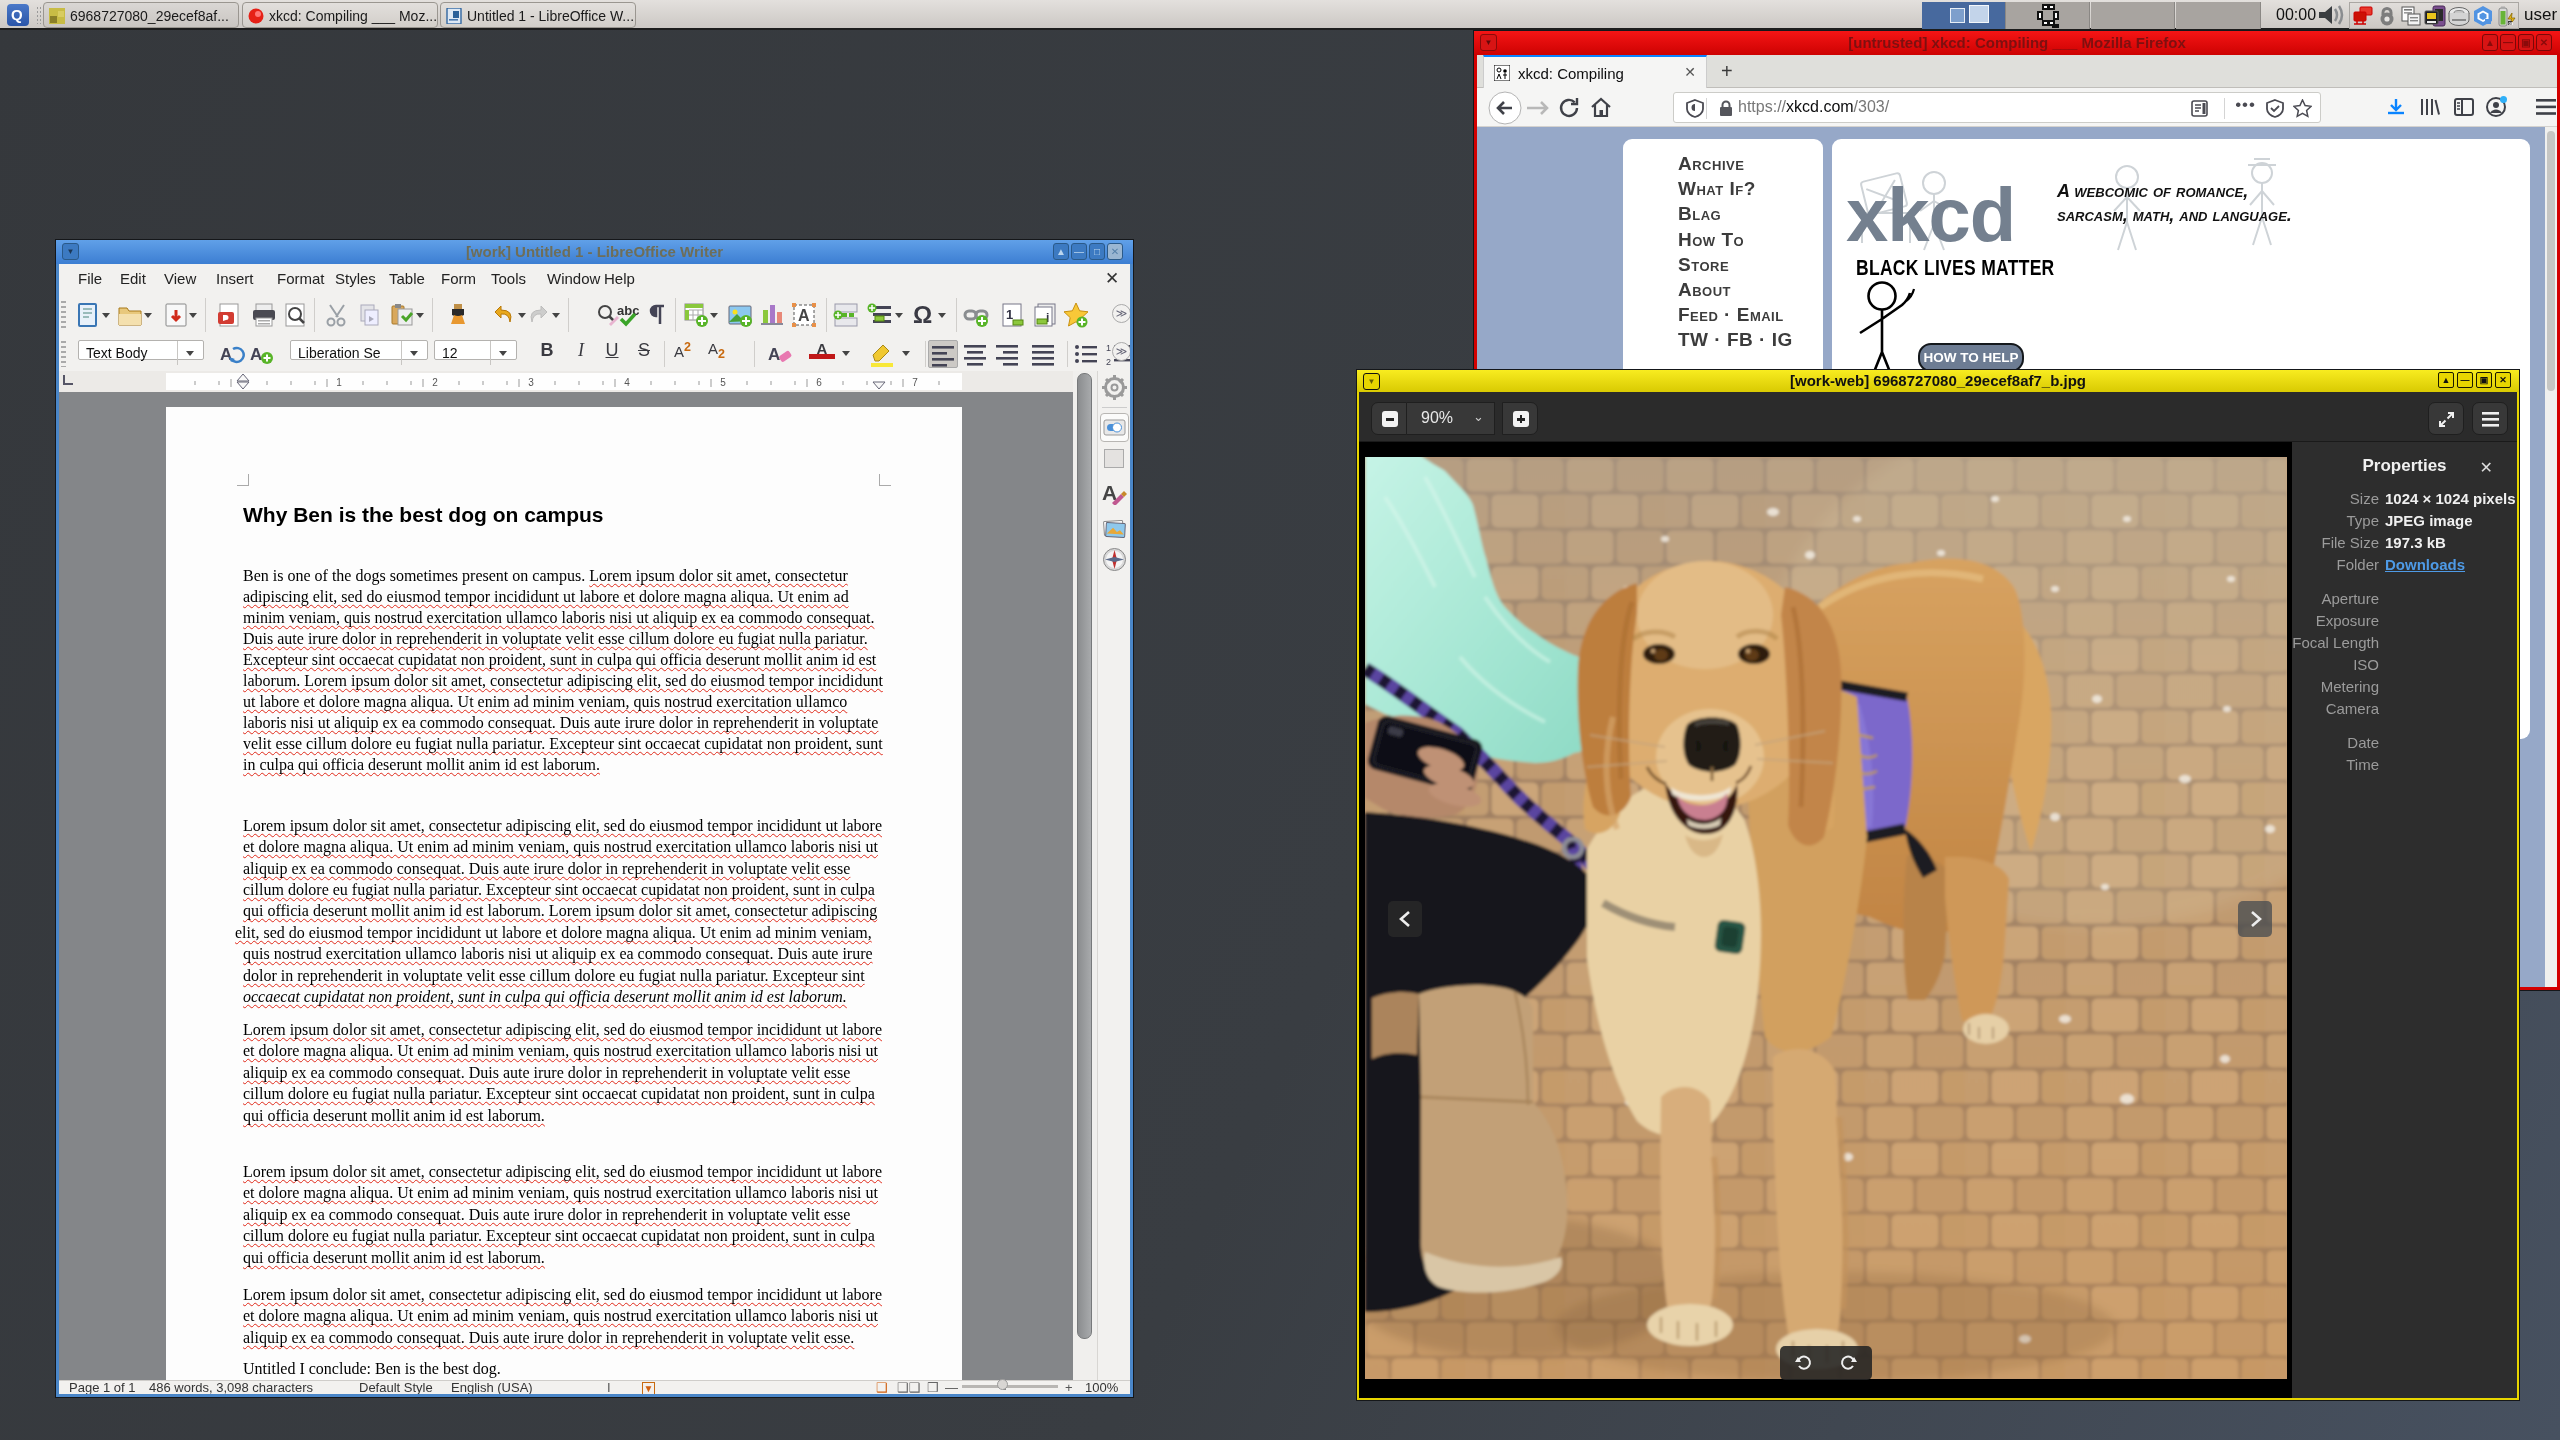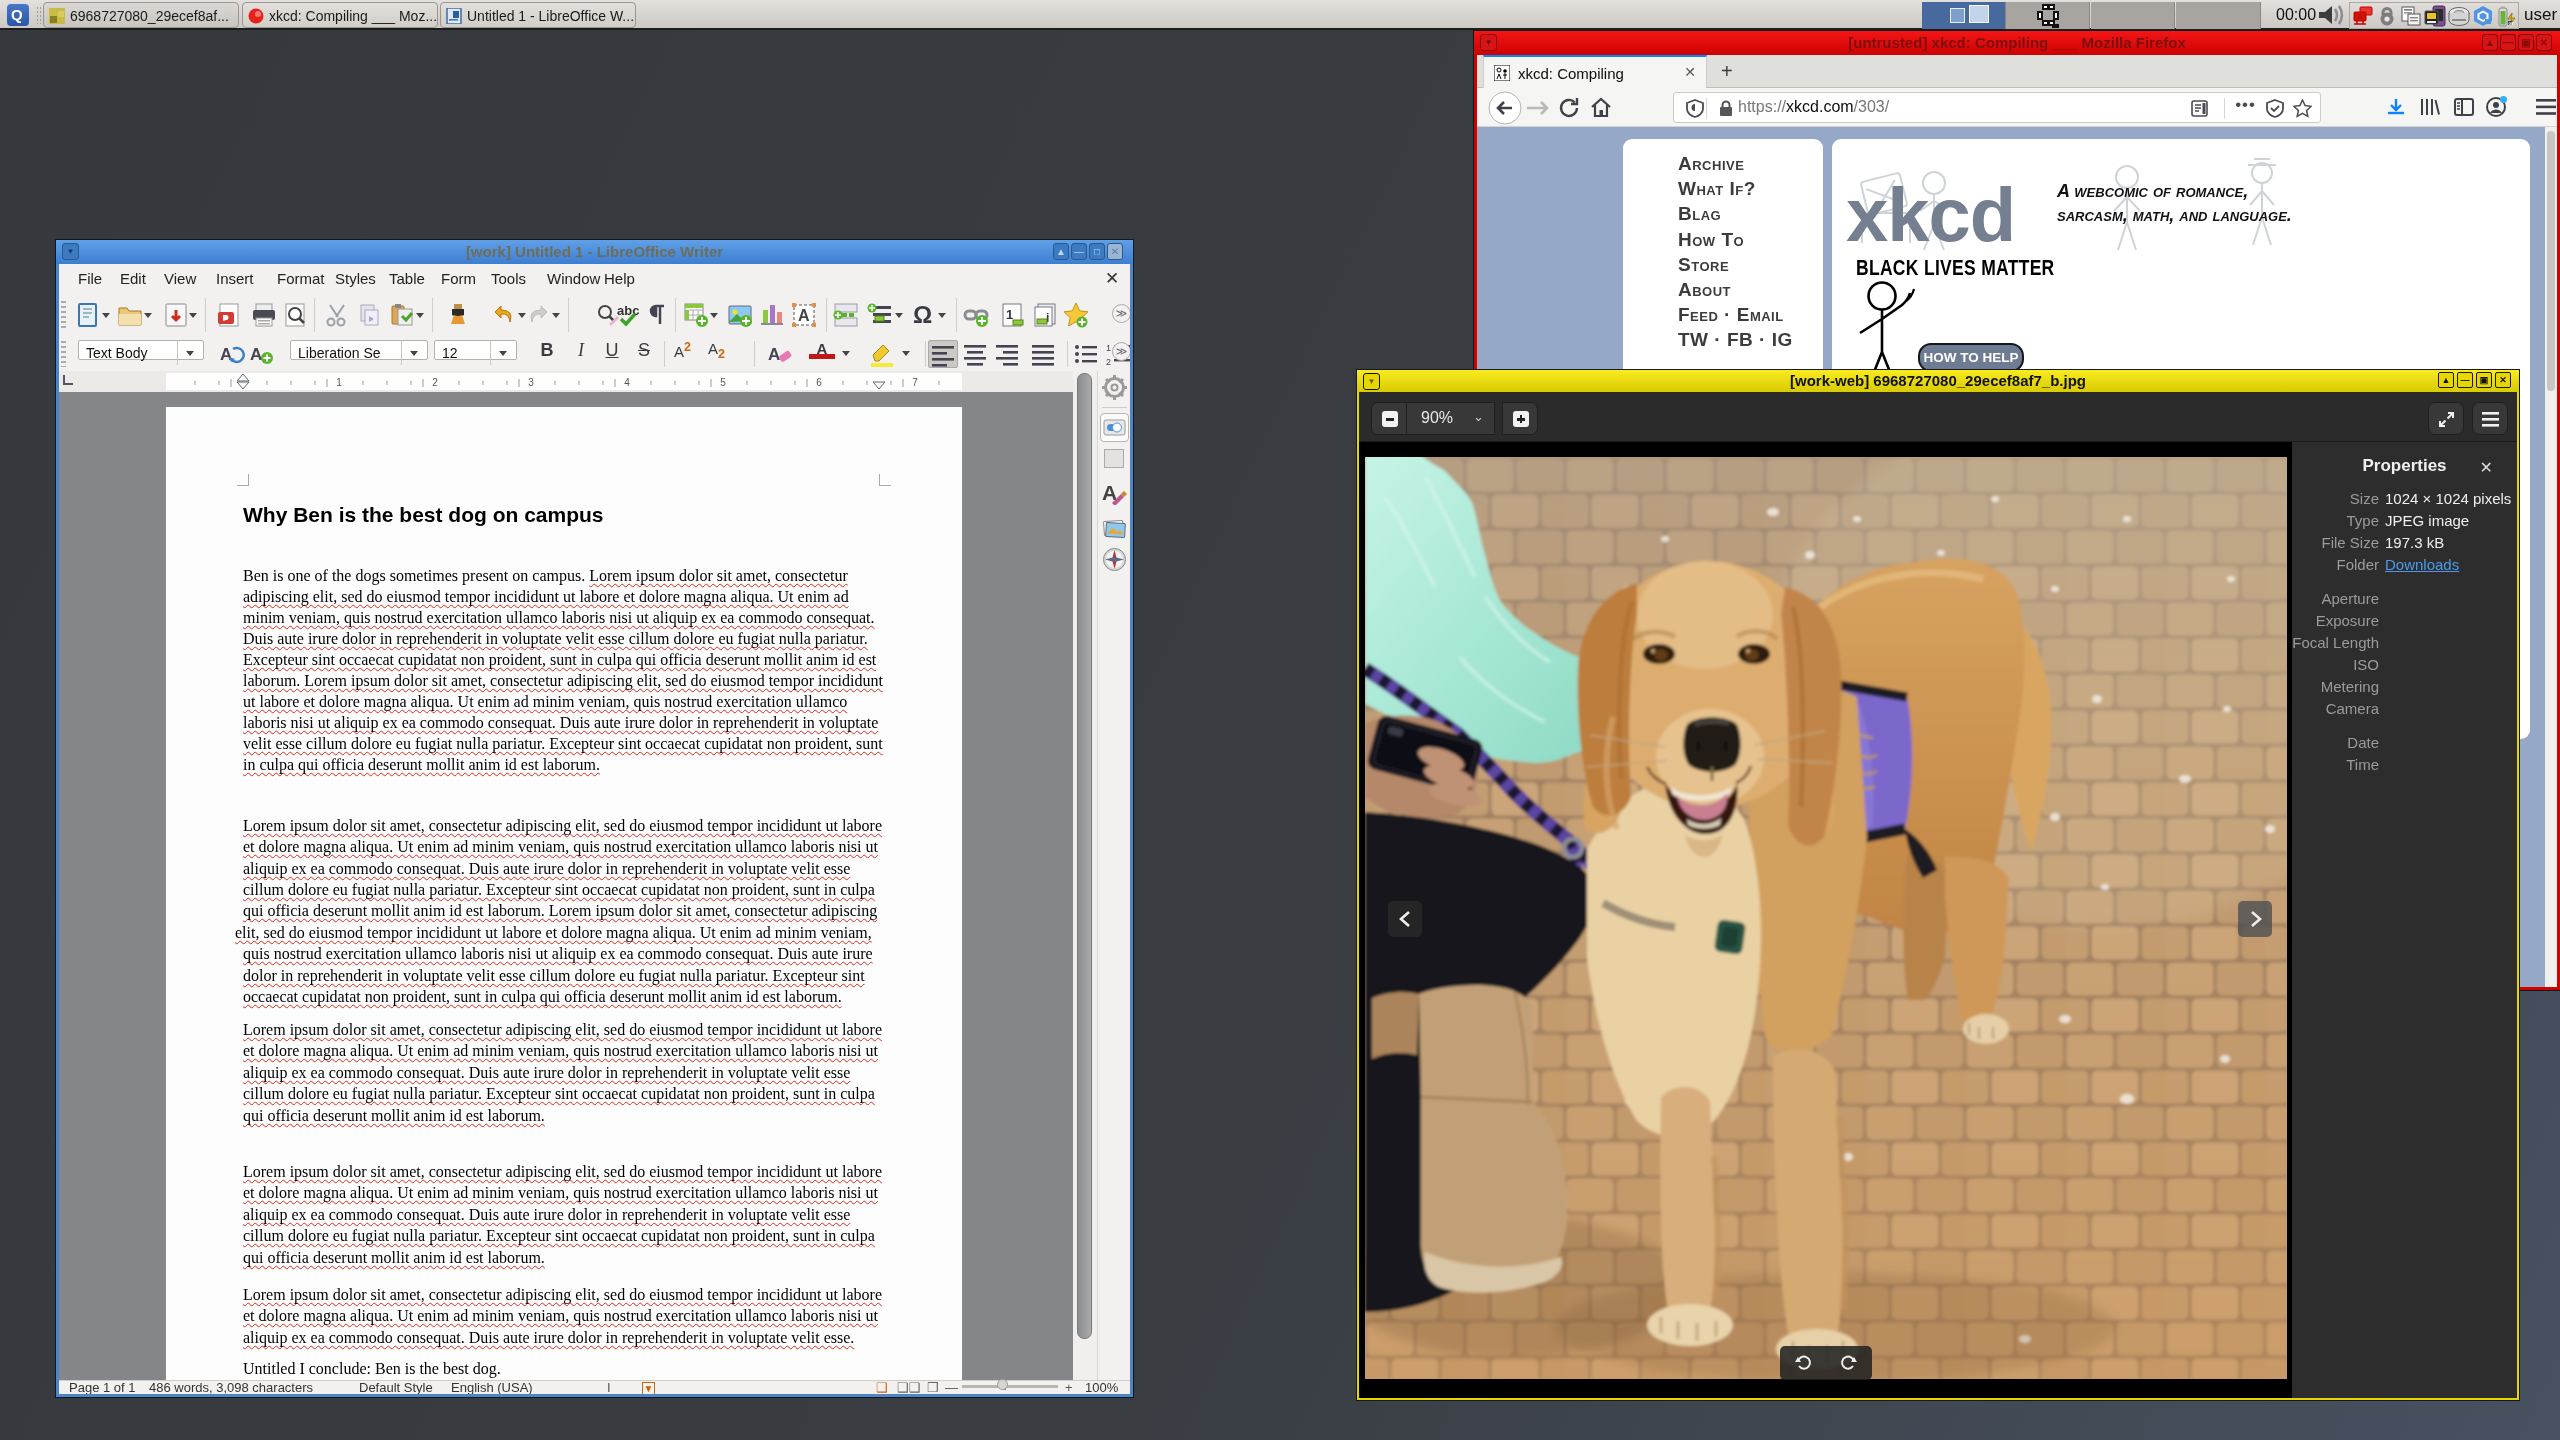--- a/index.html
+++ b/index.html
@@ -59,21 +59,21 @@
 
 #vw { position:absolute; left:1357px; top:370px; width:1162px; height:1030px; background:#e8d600; box-shadow:0 0 0 1px #15171a; }
 #vw-title { position:absolute; left:0; top:0; width:1162px; height:22px; background:linear-gradient(#f8ec20,#d9ca02); color:#111; font-weight:bold; font-size:15px; text-align:center; line-height:21px; }
 #vw-inner { position:absolute; left:2px; top:22px; width:1158px; height:1006px; background:#000; overflow:hidden; }
 #vw-head { position:absolute; left:0; top:0; width:1158px; height:50px; background:#2b2b2b; border-bottom:1px solid #1a1a1a; }
 .vbtn { position:absolute; background:#383838; border:1px solid #1f1f1f; border-radius:7px; }
 #vw-panel { position:absolute; left:933px; top:50px; width:225px; height:956px; background:#2d2d2d; color:#c8c8c8; font-size:15px; }
 .ywb { width:16px; height:16px; border:1px solid #1a1a00; border-radius:2px; background:#e8d600; color:#111; font-size:9px; text-align:center; line-height:14px; font-weight:bold; }
 .prow { position:absolute; left:0; width:100%; height:20px; }
 .prow .pl { position:absolute; right:138px; color:#9b9b9b; white-space:nowrap; }
-.prow .pv { position:absolute; left:93px; color:#efefef; white-space:nowrap; }
+.prow .pv { position:absolute; left:93px; color:#efefef; white-space:nowrap;font-weight:bold; }
 </style>
 </head>
 <body>
 <div id="taskbar">
   <div id="qbtn"></div>
   <div class="grip" style="left:36px;"></div>
   <div class="wbtn" style="left:43px;">
       <svg class="ic" viewBox="0 0 16 16">
         <rect x="0" y="0" width="16" height="16" fill="#c8bc45"></rect>
         <rect x="1" y="8" width="7" height="7" fill="#8a7f28"></rect>
@@ -544,21 +544,21 @@
       <div class="dline" style="left:77px;top:328px;"><span class="wavy">velit esse cillum dolore eu fugiat nulla pariatur. Excepteur sint occaecat cupidatat non proident, sunt</span></div>
       <div class="dline" style="left:77px;top:349px;"><span class="wavy">in culpa qui officia deserunt mollit anim id est laborum.</span></div>
       <div class="dline" style="left:77px;top:410px;"><span class="wavy">Lorem ipsum dolor sit amet, consectetur adipiscing elit, sed do eiusmod tempor incididunt ut labore</span></div>
       <div class="dline" style="left:77px;top:431px;"><span class="wavy">et dolore magna aliqua. Ut enim ad minim veniam, quis nostrud exercitation ullamco laboris nisi ut</span></div>
       <div class="dline" style="left:77px;top:453px;"><span class="wavy">aliquip ex ea commodo consequat. Duis aute irure dolor in reprehenderit in voluptate velit esse</span></div>
       <div class="dline" style="left:77px;top:474px;"><span class="wavy">cillum dolore eu fugiat nulla pariatur. Excepteur sint occaecat cupidatat non proident, sunt in culpa</span></div>
       <div class="dline" style="left:77px;top:495px;"><span class="wavy">qui officia deserunt mollit anim id est laborum. Lorem ipsum dolor sit amet, consectetur adipiscing</span></div>
       <div class="dline" style="left:69px;top:517px;"><span class="wavy">elit, sed do eiusmod tempor incididunt ut labore et dolore magna aliqua. Ut enim ad minim veniam,</span></div>
       <div class="dline" style="left:77px;top:538px;"><span class="wavy">quis nostrud exercitation ullamco laboris nisi ut aliquip ex ea commodo consequat. Duis aute irure</span></div>
       <div class="dline" style="left:77px;top:560px;"><span class="wavy">dolor in reprehenderit in voluptate velit esse cillum dolore eu fugiat nulla pariatur. Excepteur sint</span></div>
-      <div class="dline" style="left:77px;top:581px;"><span class="wavy">occaecat cupidatat non proident, sunt in culpa qui officia deserunt mollit anim id est laborum.</span></div>
+      <div class="dline" style="left:77px;top:581px;font-style:italic;"><span class="wavy">occaecat cupidatat non proident, sunt in culpa qui officia deserunt mollit anim id est laborum.</span></div>
       <div class="dline" style="left:77px;top:614px;"><span class="wavy">Lorem ipsum dolor sit amet, consectetur adipiscing elit, sed do eiusmod tempor incididunt ut labore</span></div>
       <div class="dline" style="left:77px;top:635px;"><span class="wavy">et dolore magna aliqua. Ut enim ad minim veniam, quis nostrud exercitation ullamco laboris nisi ut</span></div>
       <div class="dline" style="left:77px;top:657px;"><span class="wavy">aliquip ex ea commodo consequat. Duis aute irure dolor in reprehenderit in voluptate velit esse</span></div>
       <div class="dline" style="left:77px;top:678px;"><span class="wavy">cillum dolore eu fugiat nulla pariatur. Excepteur sint occaecat cupidatat non proident, sunt in culpa</span></div>
       <div class="dline" style="left:77px;top:700px;"><span class="wavy">qui officia deserunt mollit anim id est laborum.</span></div>
       <div class="dline" style="left:77px;top:756px;"><span class="wavy">Lorem ipsum dolor sit amet, consectetur adipiscing elit, sed do eiusmod tempor incididunt ut labore</span></div>
       <div class="dline" style="left:77px;top:777px;"><span class="wavy">et dolore magna aliqua. Ut enim ad minim veniam, quis nostrud exercitation ullamco laboris nisi ut</span></div>
       <div class="dline" style="left:77px;top:799px;"><span class="wavy">aliquip ex ea commodo consequat. Duis aute irure dolor in reprehenderit in voluptate velit esse</span></div>
       <div class="dline" style="left:77px;top:820px;"><span class="wavy">cillum dolore eu fugiat nulla pariatur. Excepteur sint occaecat cupidatat non proident, sunt in culpa</span></div>
       <div class="dline" style="left:77px;top:842px;"><span class="wavy">qui officia deserunt mollit anim id est laborum.</span></div>

